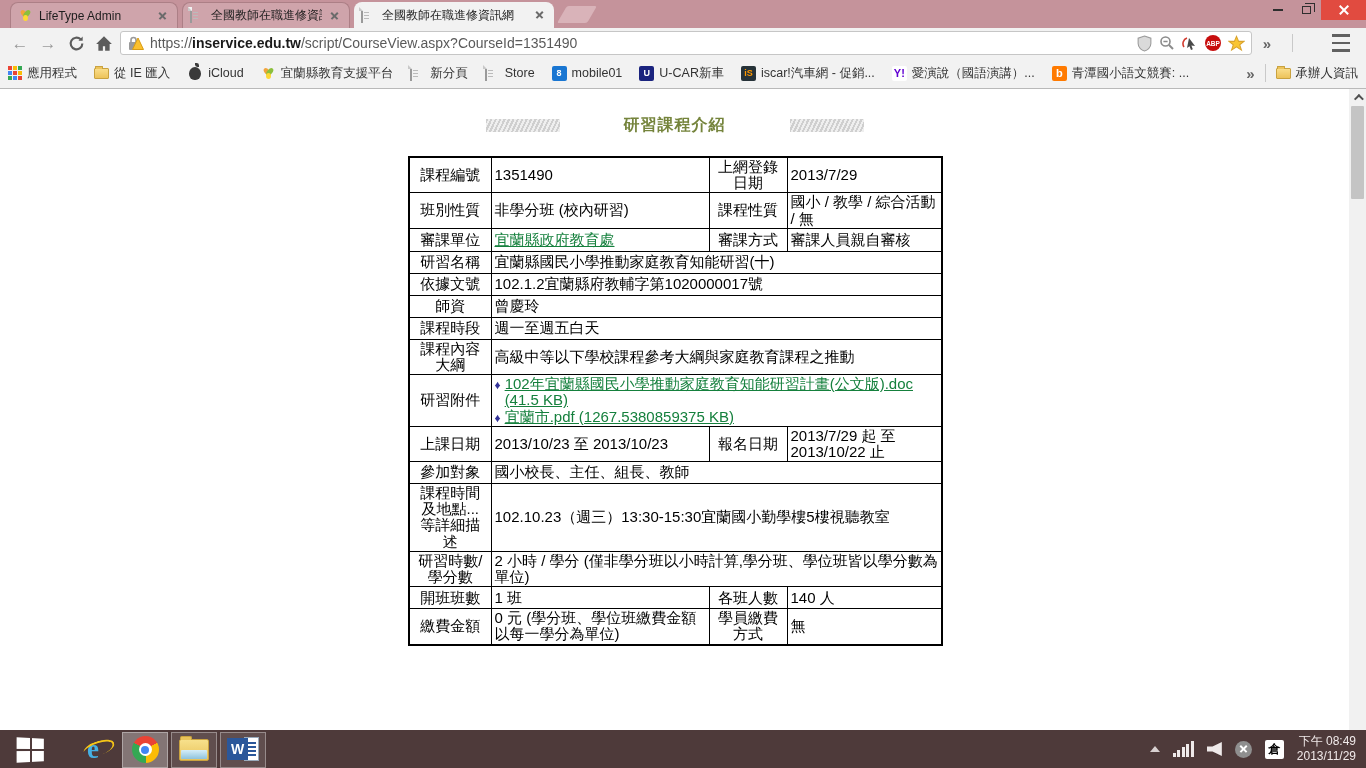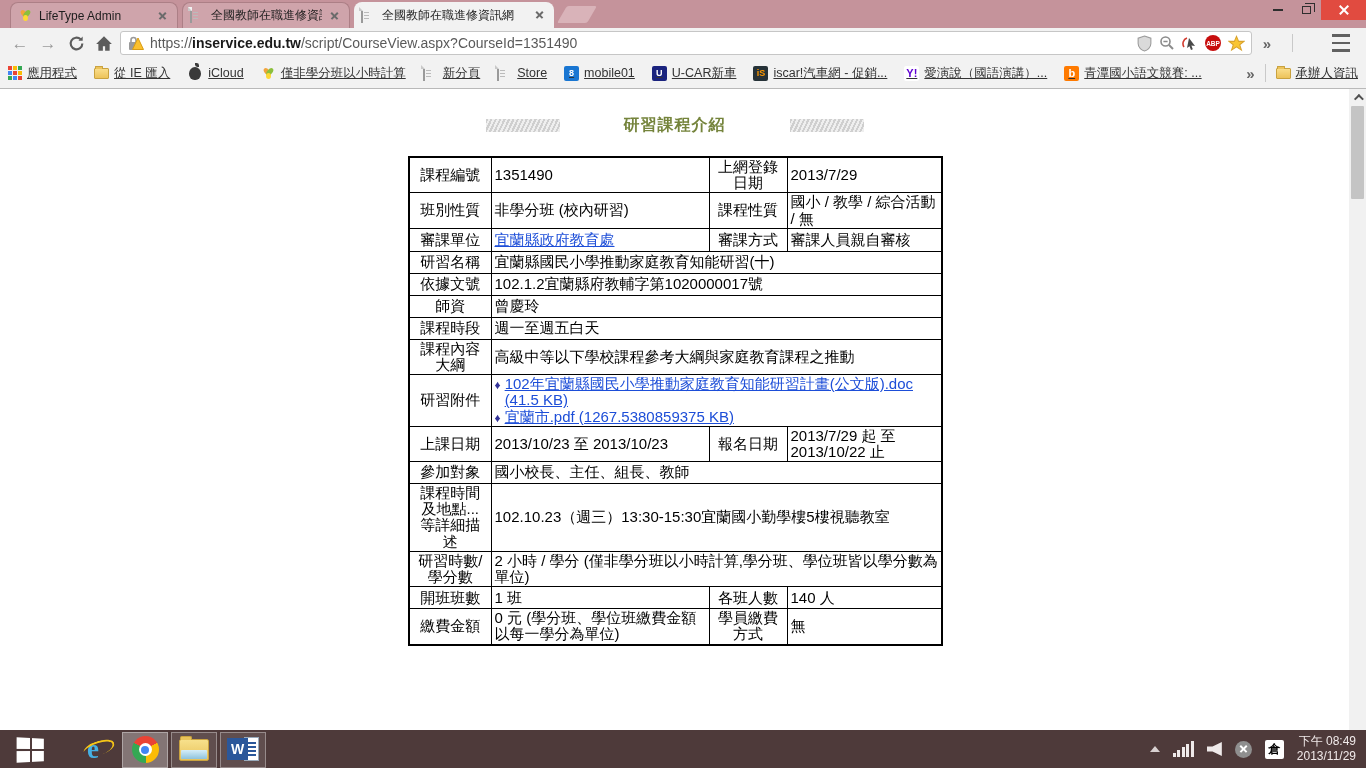--- a/index.html
+++ b/index.html
@@ -61,21 +61,21 @@
          font-weight:bold; display:flex; align-items:center; justify-content:center; }
   .after-box { position:absolute; top:3px; height:24px; display:flex; align-items:center;
                justify-content:center; cursor:pointer; }
   .chev { color:#666; font-size:15px; font-weight:bold; }
   .menu-bars i { display:block; width:18px; height:2.5px; background:#616161; margin:2.4px 0; }
 
   
   .bookbar { position:absolute; top:58px; left:0; width:100%; height:31px; background:#F2F2F2;
              border-bottom:1px solid #B9B9B9; display:flex; align-items:center; padding:0 8px;
              font-size:12.5px; color:#333; }
-  .bm { display:flex; align-items:center; gap:5px; margin-right:17px; white-space:nowrap; cursor:pointer;text-decoration:underline; }
+  .bm { display:flex; align-items:center; gap:5px; margin-right:17px; white-space:nowrap; cursor:pointer; }
   .folder { width:15px; height:11px; background:linear-gradient(#F9DD8A,#EDC35A); border:1px solid #C9A23F;
             border-radius:1px; position:relative; }
   .folder::before { content:""; position:absolute; top:-3px; left:0; width:6px; height:2px;
             background:#EDC35A; border:1px solid #C9A23F; border-bottom:none; border-radius:1px 1px 0 0; }
   .appsgrid { display:grid; grid-template-columns:repeat(3,4px); grid-gap:1px; }
   .appsgrid i { width:4px; height:4px; }
   .apple { width:12px; height:13px; background:#3a3a3a; border-radius:50% 50% 46% 46%; position:relative; margin:0 2px; }
   .apple::before { content:""; position:absolute; top:-4px; left:6px; width:4px; height:4px;
             background:#3a3a3a; border-radius:0 60% 0 60%; }
   .bm-right { margin-left:auto; display:flex; align-items:center; gap:10px; }
@@ -90,21 +90,21 @@
   .page-title { font-size:16px; font-weight:bold; color:#75843C; letter-spacing:1px; }
 
   table.ctable { margin-top:22px; width:533px; border-collapse:collapse; table-layout:fixed;
                  border:2px solid #000; }
   .ctable td { border:1px solid #000; font-size:15px; line-height:1.08; color:#000;
                padding:1px 3px; vertical-align:middle; overflow:hidden; }
   .ctable tr.sec td { background:#FBB96A; text-align:center; font-weight:bold; height:20px; padding:0; }
   .lab { text-align:center;margin-left:20px; }
   tr.h22 { height:22px; } tr.h23 { height:23px; } tr.h30 { height:30px; } tr.h32 { height:32px; }
   tr.h44 { height:44px; } tr.h46 { height:46px; }
-  .lk { color:#1d4ed8; text-decoration:underline; cursor:pointer; }
+  .lk { color:#15803d; text-decoration:underline; cursor:pointer; }
   .att-line { display:flex; align-items:baseline; gap:4px; }
   .diamond { color:#333399; font-size:12px; }
 
   
   .scrollbar { position:absolute; top:89px; right:0; width:17px; height:641px; background:#F1F1F1; }
   .sb-up { position:absolute; top:0; left:0; width:17px; height:16px; display:flex; align-items:center;
            justify-content:center; cursor:pointer; }
   .sb-up i { width:7px; height:7px; border-top:2px solid #505050; border-right:2px solid #505050;
              transform:rotate(-45deg) translateY(2px); display:block; }
   .sb-thumb { position:absolute; top:17px; left:2px; width:13px; height:93px; background:#C4C4C4;
@@ -276,21 +276,21 @@
     <span class="bm">
       <span class="apple"></span>
       <span>iCloud</span>
     </span>
     <span class="bm">
       <span class="fav lifetype">
           <span class="p1"></span>
           <span class="p2"></span>
           <span class="p3"></span>
         </span>
-      <span>僅非學分班以小時計算</span>
+      <span>宜蘭縣教育支援平台</span>
     </span>
     <span class="bm">
       <span class="fav"><span class="fav-page"></span></span>
       <span>新分頁</span>
     </span>
     <span class="bm">
       <span class="fav"><span class="fav-page"></span></span>
       <span>Store</span>
     </span>
     <span class="bm">

